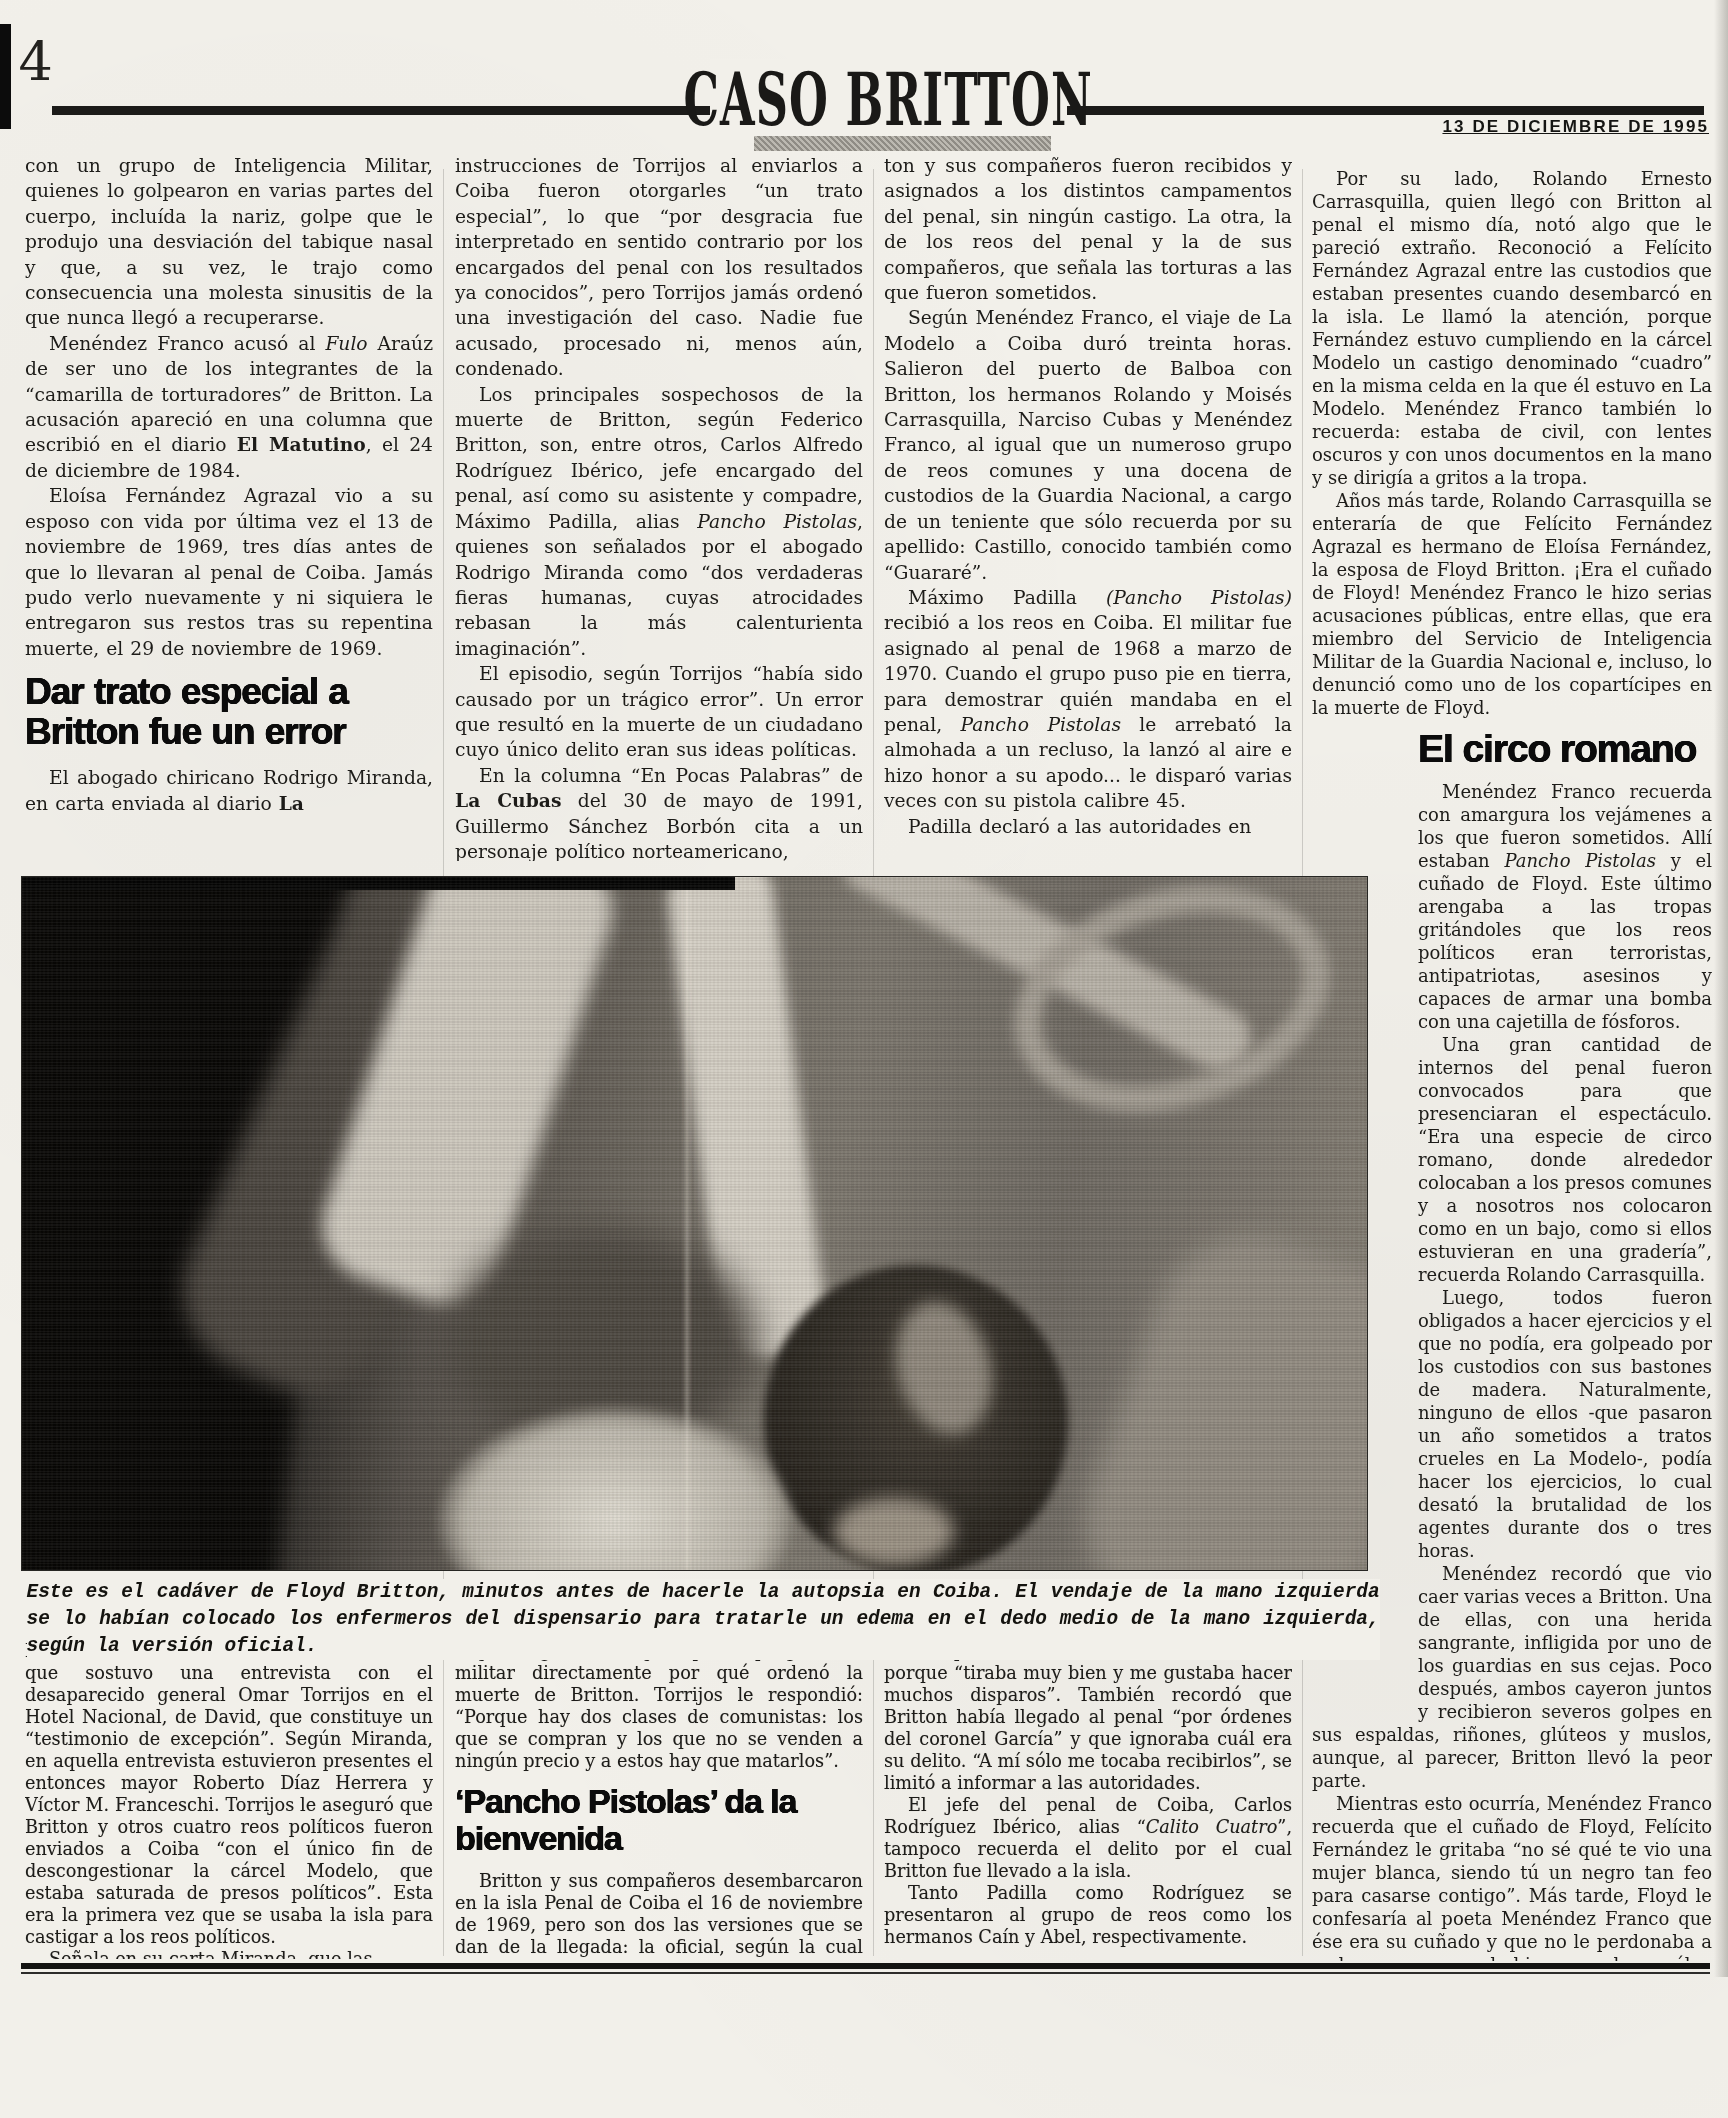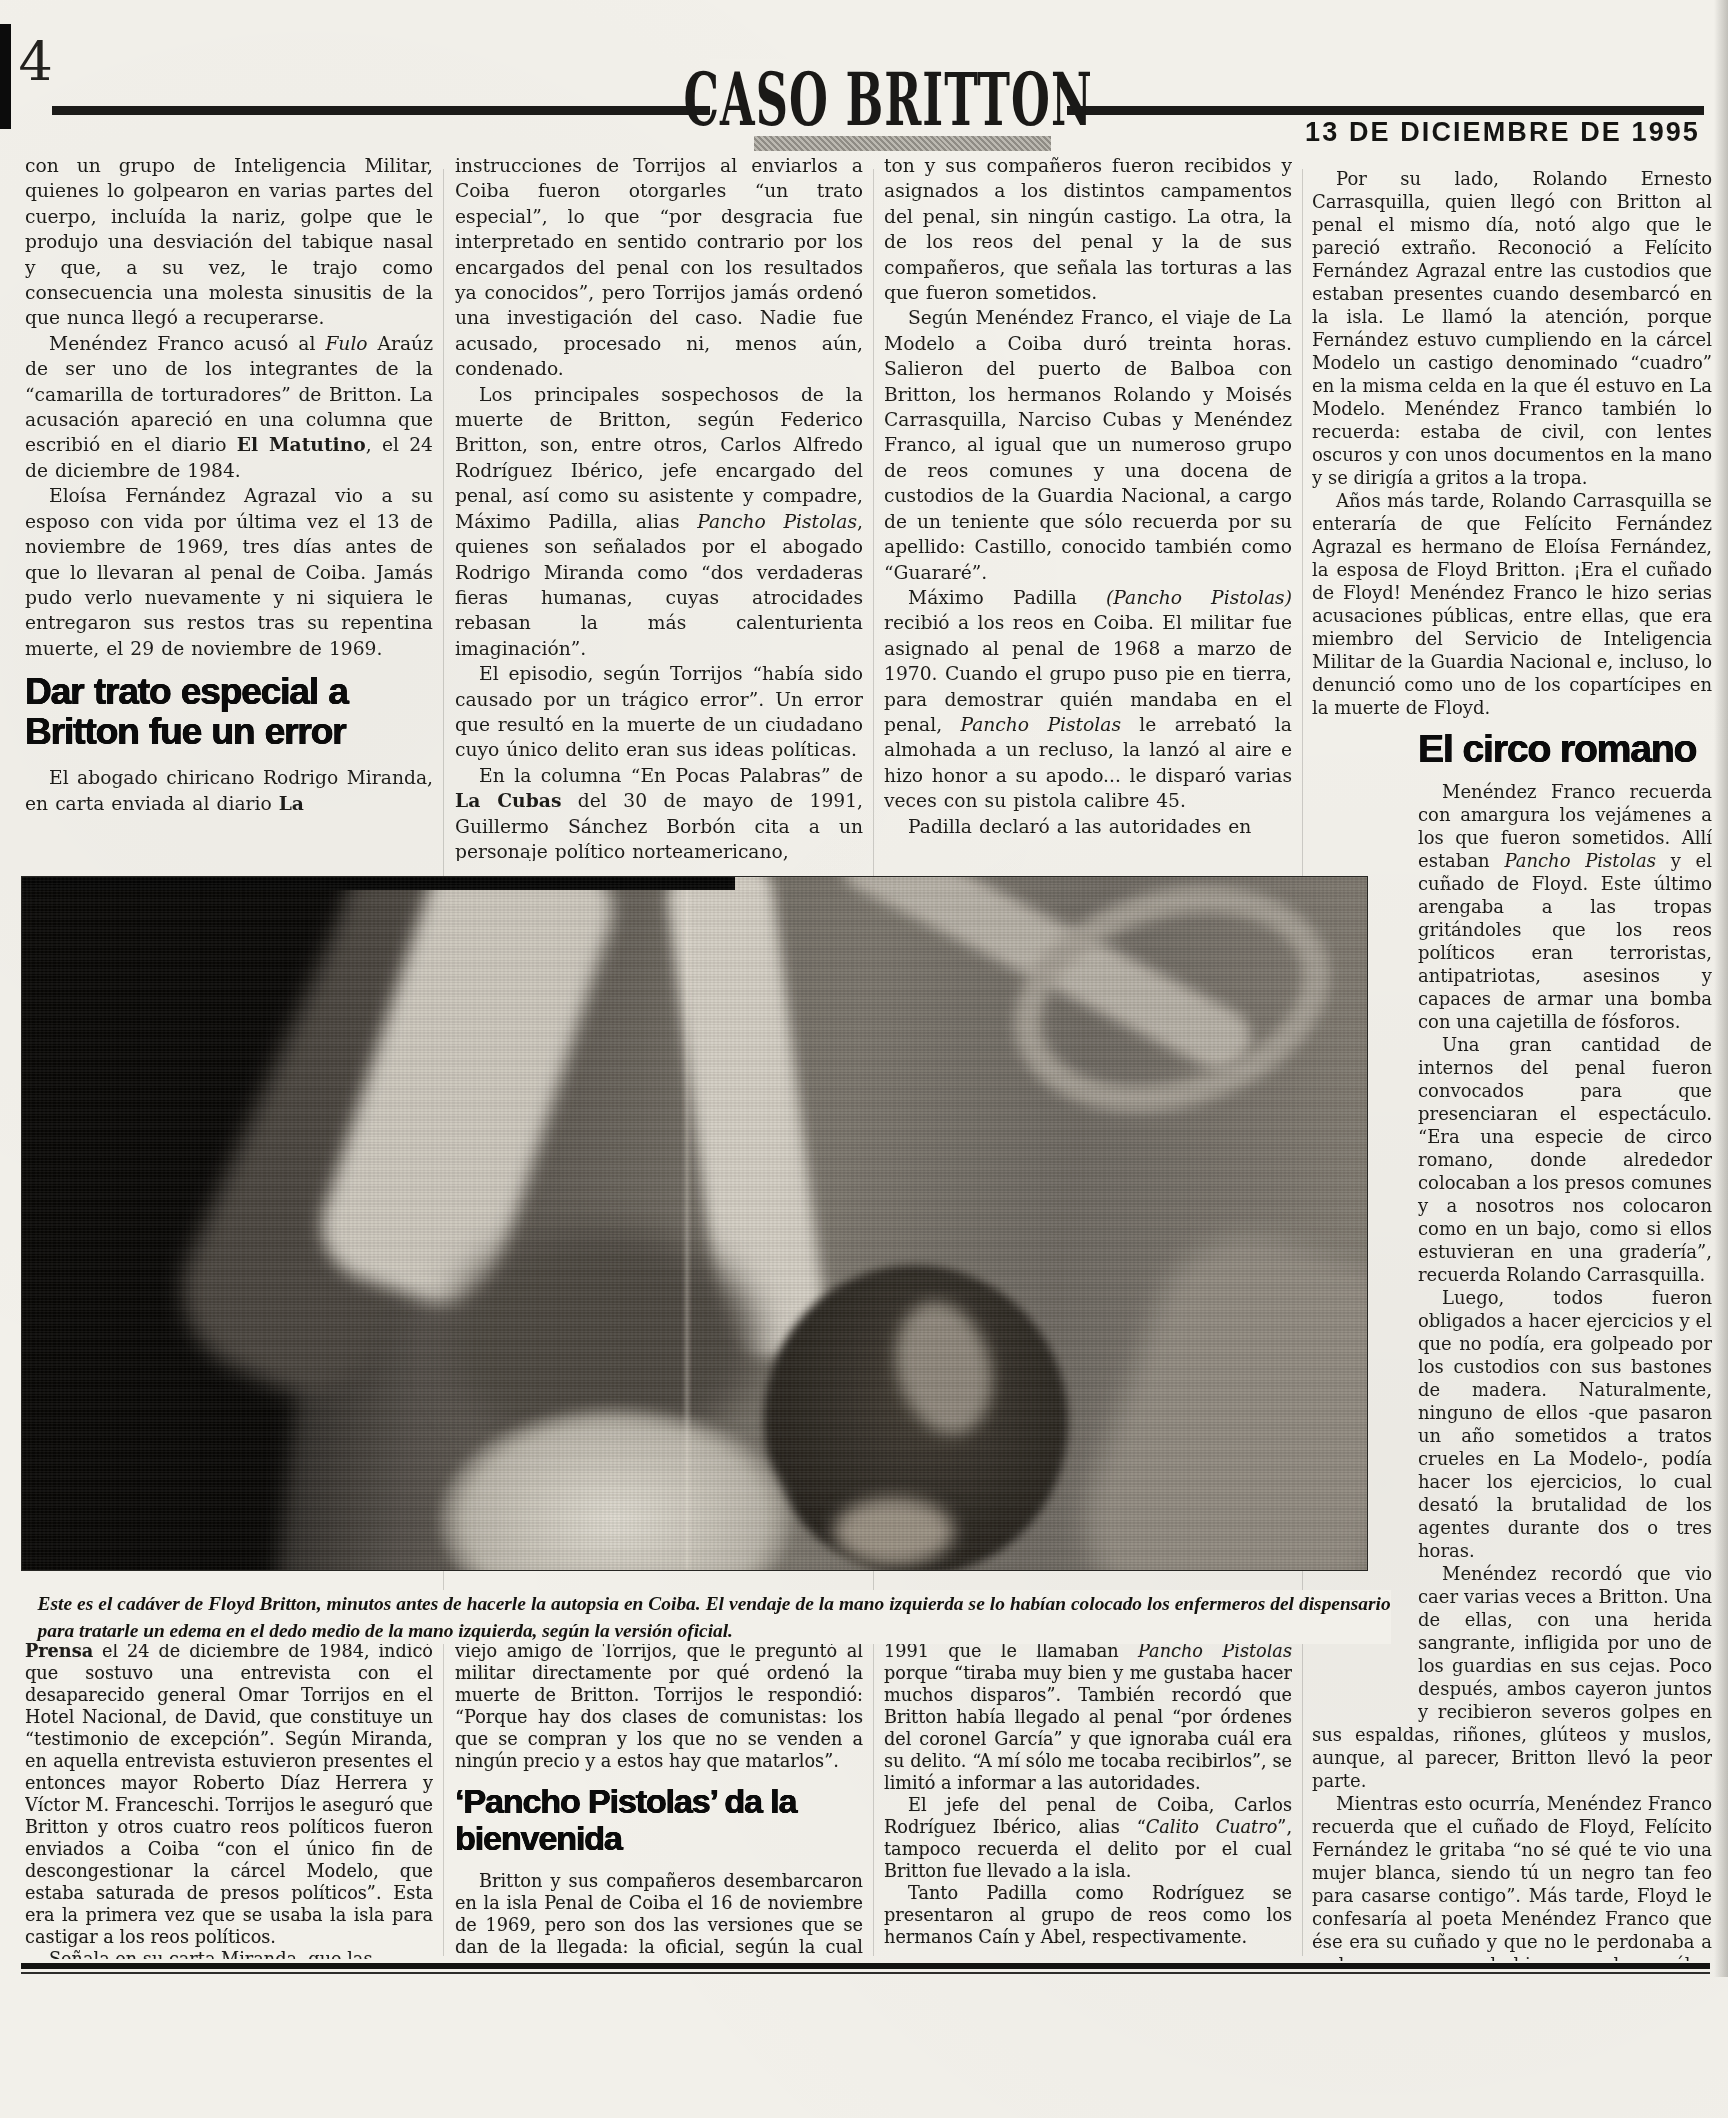--- a/index.html
+++ b/index.html
@@ -24,22 +24,22 @@
   
   .pagenum{position:absolute;left:18.4px;top:31px;font-size:54px;color:#23221f;}
   .toprule{position:absolute;left:52px;top:106px;width:1652px;height:9.2px;background:#1c1b19;}
   .masthead{position:absolute;left:710px;top:59px;width:357px;height:81px;background:#f2f0ea;
     display:flex;align-items:center;justify-content:center;}
   .masthead-text{
     font-family:"DejaVu Serif",serif;font-weight:700;font-size:62px;color:#1a1917;
     transform:scaleX(.72) scaleY(1.18);letter-spacing:1.4px;white-space:nowrap;}
   .masthead-shadow{position:absolute;left:44px;bottom:-11.3px;width:297px;height:15.5px;
     background:repeating-linear-gradient(45deg,#8f8c85 0 2.1px,#bcb9b1 2.1px 4.2px);}
-  .date{position:absolute;right:29px;top:117px;font-family:"Liberation Sans",sans-serif;
-    font-weight:700;font-size:27px;letter-spacing:2.1px;color:#151513;}
+  .date{position:absolute;right:20px;top:117px;font-family:"Liberation Sans",sans-serif;
+    font-weight:700;font-size:17px;letter-spacing:2.1px;color:#151513;text-decoration:underline;}
   
   .gut{position:absolute;top:169px;width:1.4px;height:1787px;background:rgba(70,68,62,.22);}
   .g1{left:443px;} .g2{left:873px;} .g3{left:1302px;}
   
   .col{position:absolute;color:#1d1c19;text-align:justify;overflow:hidden;z-index:2;}
   .col p{margin:0;}
   .col p.ind{text-indent:24px;}
   .topband{top:153px;height:708px;font-size:18.7px;line-height:25.4px;word-spacing:1.1px;}
   .c1t{left:25px;width:408px;}
   .c2t{left:455px;width:408px;}
@@ -95,23 +95,23 @@
   .ph-rightarm{left:1095px;top:367px;width:282px;height:395px;background:#8f897f;
     transform:rotate(20deg);filter:blur(12.7px);border-radius:99px;}
   .ph-fold{left:662px;top:0;width:6.4px;height:100%;background:rgba(232,227,216,.28);
     filter:blur(1.4px);}
   .ph-grain{left:0;top:0;width:100%;height:100%;
     background:
       repeating-linear-gradient(0deg, rgba(255,255,255,.045) 0 1.4px, rgba(0,0,0,.05) 1.4px 2.8px),
       repeating-linear-gradient(90deg, rgba(255,255,255,.02) 0 2.1px, rgba(0,0,0,.03) 2.1px 4.2px);}
   
   .caption{position:absolute;left:22.6px;top:1575px;width:1353px;z-index:4;
-    font-family:Liberation Serif, serif;font-style:italic;font-weight:600;
+    font-family:Liberation Mono, monospace;font-style:italic;font-weight:600;
     font-size:19.4px;line-height:27px;color:#14130f;text-align:justify;
-    background:#f2f0ea;margin:15px;}
+    background:#f2f0ea;margin:4px;}
   
   .botrule1{position:absolute;left:21px;top:1963px;width:1689px;height:5.6px;background:#131311;z-index:5;}
   .botrule2{position:absolute;left:21px;top:1972px;width:1689px;height:2.1px;background:#2d2c2a;z-index:5;}
 </style>
 </head>
 <body>
 
 <div class="sheet">
 
   <div class="edge-black"></div>

